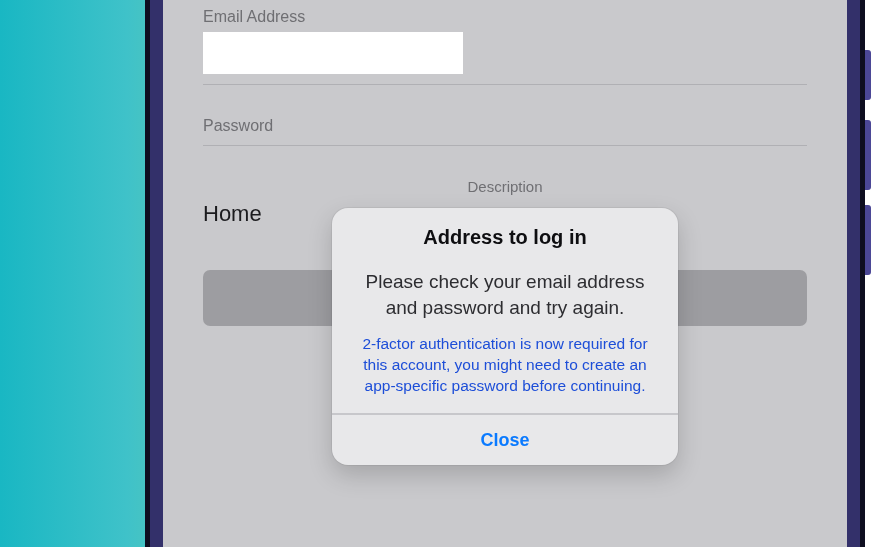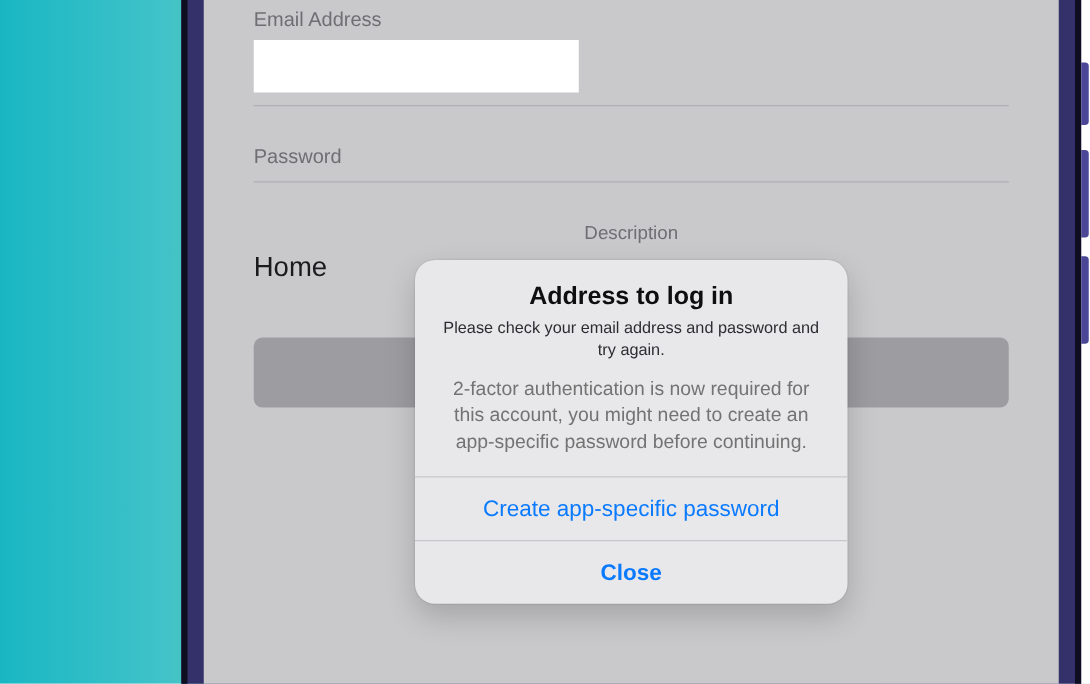--- a/index.html
+++ b/index.html
@@ -71,24 +71,24 @@
     border-radius: 16px;
     box-shadow: 0 0 0 1px rgba(0,0,0,.05), 0 10px 24px rgba(0,0,0,.18);
     overflow: hidden;
     text-align: center;
   }
   .alert-body { padding: 18px 20px 16px 20px; }
   .alert-title {
     font-size: 20px; font-weight: 600; color: #0e0e11;
   }
   .alert-msg {
-    font-size: 13px; color: #2d2d31; line-height: 1.35; margin-top: 4px;
+    font-size: 19px; color: #2d2d31; line-height: 1.35; margin-top: 20px;
   }
   .alert-msg2 {
-    font-size: 15.5px; color: #737373; line-height: 1.35; margin-top: 14px;
+    font-size: 15.5px; color: #1d4ed8; line-height: 1.35; margin-top: 14px;
   }
   .alert-sep { height: 1px; background: #c7c7cb; }
   .alert-btn {
     height: 50px; line-height: 50px;
     font-size: 18px; color: #0a7aff;
     cursor: pointer; user-select: none;
   }
   .alert-btn.bold { font-weight: 600; }
 </style>
 </head>
@@ -122,20 +122,19 @@
 
       <div class="big-button"></div>
 
       <div class="alert">
         <div class="alert-body">
           <div class="alert-title">Address to log in</div>
           <div class="alert-msg">Please check your email address and password and try again.</div>
           <div class="alert-msg2">2-factor authentication is now required for this account, you might need to create an app-specific password before continuing.</div>
         </div>
         <div class="alert-sep"></div>
-        <div class="alert-btn">Create app-specific password</div>
         <div class="alert-sep"></div>
         <div class="alert-btn bold">Close</div>
       </div>
 
     </div>
   </div>
 </div>
 
 </body></html>

